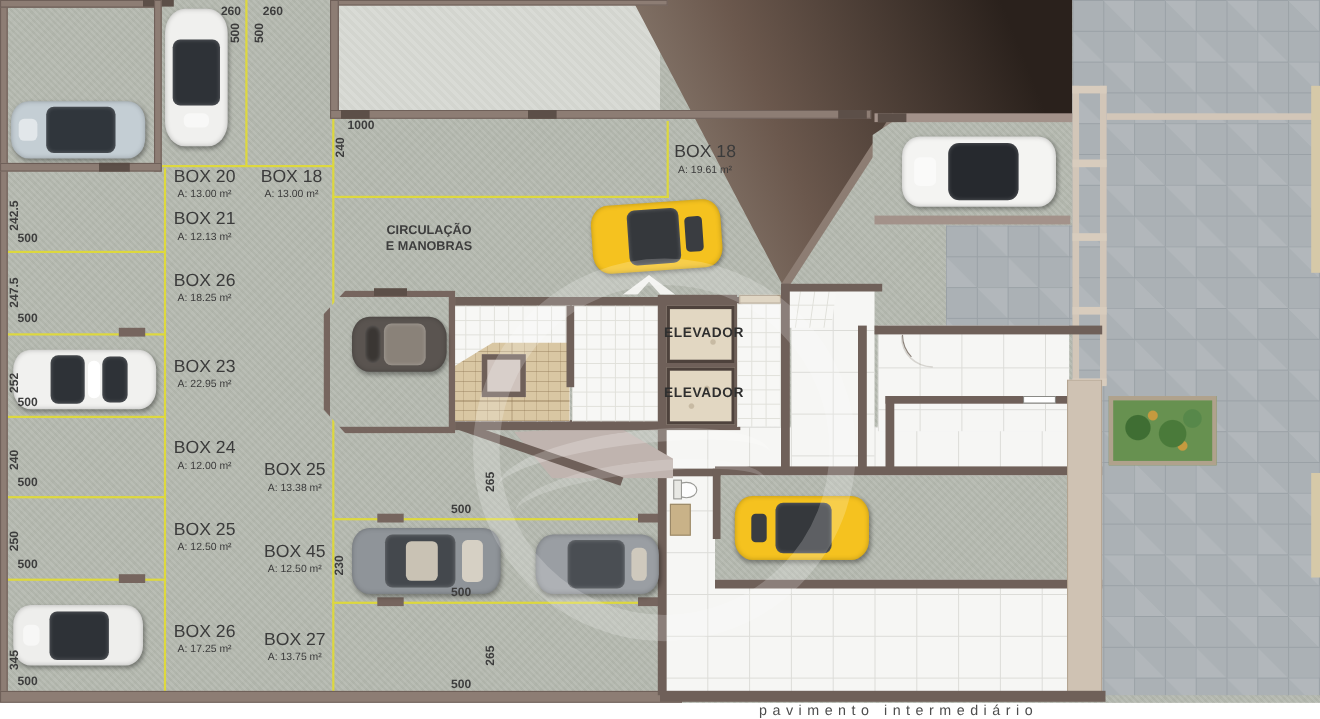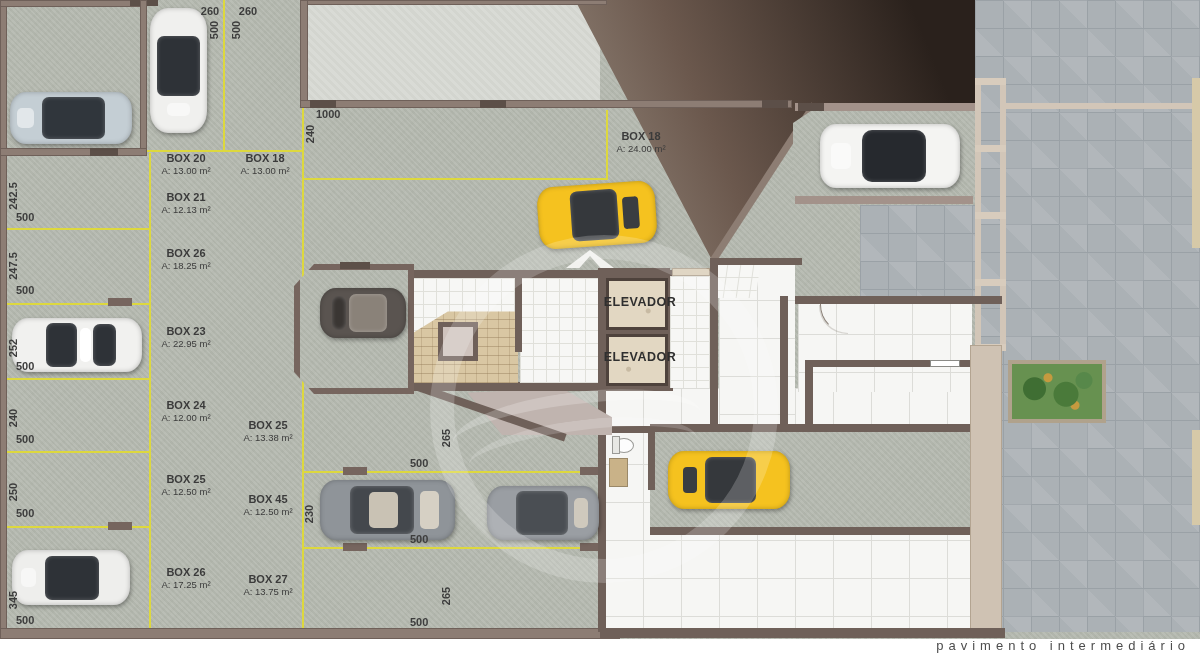--- a/index.html
+++ b/index.html
@@ -21,28 +21,28 @@
      linear-gradient(#9aa1a6 1px,transparent 1px),linear-gradient(90deg,#9aa1a6 1px,transparent 1px);
      background-size:56px 56px,28px 28px,28px 28px;}
   .wall{background:#8d7d74;box-shadow:inset 0 0 0 1px #6f6059;}
   .wallc{background:#6f6059;}
   .wtab{background:#5c4f48;}
   .beige{background:#cfc2b3;box-shadow:inset 0 0 0 1px #b3a491;}
   .yl{background:#ddd83e;}
   .dim{color:#3d3d3d;font-size:11px;font-weight:bold;white-space:nowrap;}
   .dim-v{transform:rotate(-90deg);transform-origin:center center;text-align:center;}
   .boxlbl{color:#3b3b3b;text-align:center;line-height:1.18;}
-  .boxlbl .bn{font-size:11px;font-weight:bold;display:block;}
+  .boxlbl .bn{font-size:16px;font-weight:normal;display:block;}
   .boxlbl .ba{font-size:9.5px;display:block;}
   .car{border-radius:16px/18px;box-shadow:1px 2px 4px rgba(0,0,0,.35),inset 0 0 5px rgba(0,0,0,.25);}
   .car .cab{position:absolute;background:#2e3237;border-radius:7px;box-shadow:inset 0 0 4px rgba(255,255,255,.25);}
   .car .hl{position:absolute;background:rgba(255,255,255,.5);border-radius:5px;}
   .elvlbl{font-size:12.5px;font-weight:bold;color:#2f2f2f;text-align:center;letter-spacing:.5px;}
   .circ{font-size:11.5px;font-weight:bold;color:#3d3d3d;text-align:center;line-height:1.25;}
-  .footer{font-size:13px;color:#4d4d4d;letter-spacing:5px;text-align:right;}
+  .footer{font-size:13px;color:#4d4d4d;letter-spacing:5px;text-align:left;}
   .stub{background:#76655e;}
 </style>
 </head>
 <body>
 
 <div id="plan">
 
   <div class="abs concrete" style="left:0;top:0;width:1200px;height:654px;"></div>
 
   <div class="abs ramp" style="left:308px;top:4px;width:292px;height:96px;"></div>
@@ -219,21 +219,21 @@
 
   <div class="abs" style="left:566px;top:250px;width:48px;height:18px;background:#f2f2ef;
               clip-path:polygon(0 100%,50% 0,100% 100%,72% 100%,50% 34%,28% 100%);"></div>
 
   <div class="abs" style="left:430px;top:235px;width:300px;height:300px;border:24px solid rgba(255,255,255,.20);border-radius:50%;pointer-events:none;"></div>
   <div class="abs" style="left:452px;top:392px;width:250px;height:60px;border-top:12px solid rgba(255,255,255,.22);border-radius:50%;transform:rotate(-7deg);pointer-events:none;"></div>
   <div class="abs" style="left:468px;top:420px;width:230px;height:54px;border-top:10px solid rgba(255,255,255,.18);border-radius:50%;transform:rotate(-7deg);pointer-events:none;"></div>
 
   <div class="abs boxlbl" style="left:595px;top:130px;width:92px;">
     <span class="bn">BOX 18</span>
-      <span class="ba">A: 24.00 m²</span>
+      <span class="ba">A: 19.61 m²</span>
     </div>
   <div class="abs boxlbl" style="left:143px;top:152px;width:86px;">
     <span class="bn">BOX 20</span>
       <span class="ba">A: 13.00 m²</span>
     </div>
   <div class="abs boxlbl" style="left:222px;top:152px;width:86px;">
     <span class="bn">BOX 18</span>
       <span class="ba">A: 13.00 m²</span>
     </div>
   <div class="abs boxlbl" style="left:143px;top:191px;width:86px;">
@@ -266,20 +266,24 @@
     </div>
   <div class="abs boxlbl" style="left:225px;top:493px;width:86px;">
     <span class="bn">BOX 45</span>
       <span class="ba">A: 12.50 m²</span>
     </div>
   <div class="abs boxlbl" style="left:225px;top:573px;width:86px;">
     <span class="bn">BOX 27</span>
       <span class="ba">A: 13.75 m²</span>
     </div>
 
+  <div class="abs circ" style="left:325px;top:203px;width:130px;">
+    <span>CIRCULAÇÃO</span><br>
+    <span>E MANOBRAS</span>
+  </div>
 
   <div class="abs elvlbl" style="left:598px;top:295px;width:84px;">ELEVADOR</div>
   <div class="abs elvlbl" style="left:598px;top:350px;width:84px;">ELEVADOR</div>
 
   <div class="abs dim" style="left:192px;top:5px;width:36px;text-align:center;">260</div>
   <div class="abs dim dim-v" style="left:196px;top:24px;width:36px;">500</div>
   <div class="abs dim" style="left:230px;top:5px;width:36px;text-align:center;">260</div>
   <div class="abs dim dim-v" style="left:218px;top:24px;width:36px;">500</div>
 
   <div class="abs dim dim-v" style="left:-9px;top:190px;width:44px;">242.5</div>

